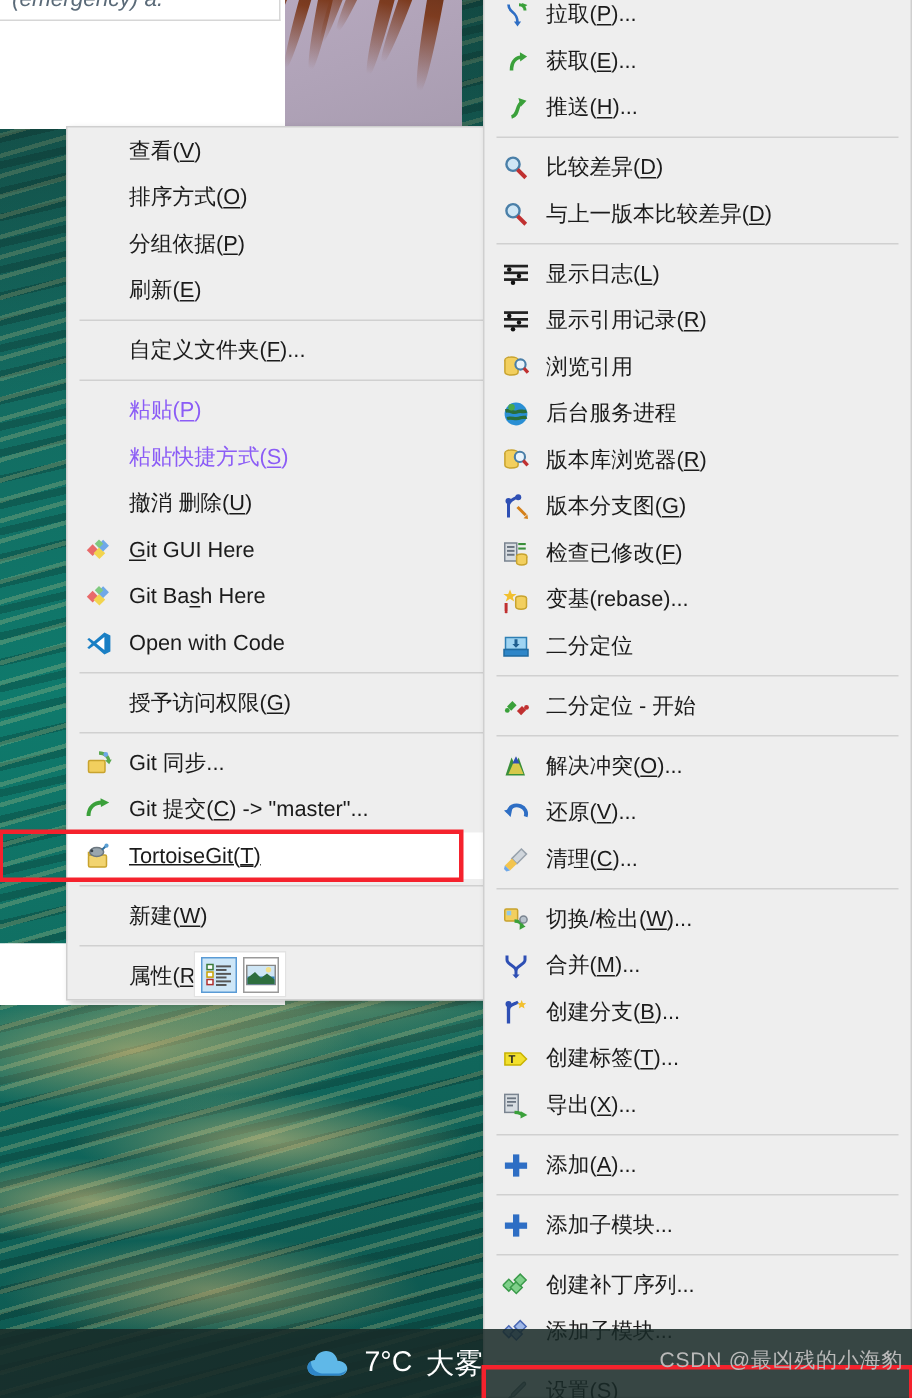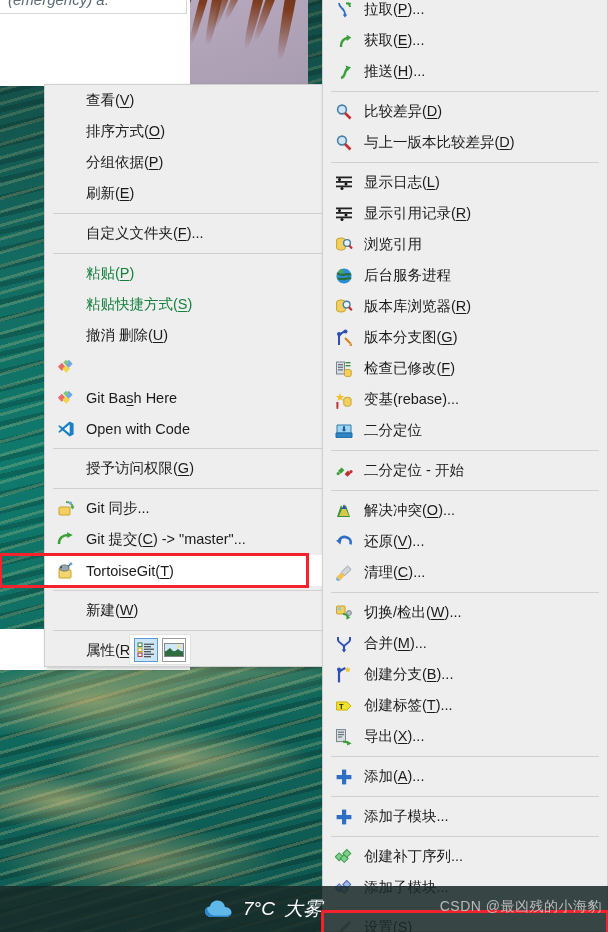--- a/index.html
+++ b/index.html
@@ -97,22 +97,22 @@
   }
   .menu-item .mi-label {
     flex: 1 1 auto;
     overflow: hidden;
   }
   .menu-item .mi-accel {
     color: #222;
     margin-left: 18px;
     font-size: 14px;
   }
-  .menu-item.disabled .mi-label { color: #15803d; }
-  .menu-item.hovered { background: #ffffff; }
+  .menu-item.disabled .mi-label { color: #8b5cf6; }
+  .menu-item.hovered { background: #ffffff; text-decoration: underline; }
   .menu-sep {
     height: 1px;
     background: #d0d0d0;
     margin: 4px 8px 4px 8px;
   }
   .chev {
     position: absolute;
     right: 11px; top: 50%;
     width: 9px; height: 9px;
     border-top: 1.6px solid #8a6a20;
@@ -182,21 +182,20 @@
     width: 608px; height: 46px;
     background: rgba(24,42,40,.86);
     display: flex; align-items: center;
   }
   .weather {
     position: absolute; left: 204px; top: 50%;
     transform: translateY(-50%);
     display: flex; align-items: center; gap: 9px;
     color: #ffffff; font-size: 19px;
     white-space: nowrap;
-    font-style: italic;
   }
   .cloud-ico { width: 30px; height: 22px; position: relative; }
 
   
   .watermark {
     position: absolute;
     right: 6px; bottom: 16px;
     color: #b9b9b9;
     font-size: 14px;
     letter-spacing: .5px;
@@ -280,20 +279,21 @@
       </div>
       <div class="menu-item">
         <span class="mi-icon">
           <svg width="18" height="18" viewBox="0 0 18 18">
             <rect x="2" y="6" width="5.5" height="5.5" fill="#e86a6a" transform="rotate(45 4.75 8.75)"></rect>
             <rect x="6.5" y="8" width="5.5" height="5.5" fill="#f2d44e" transform="rotate(45 9.25 10.75)"></rect>
             <rect x="9" y="3" width="5.5" height="5.5" fill="#6fa8e8" transform="rotate(45 11.75 5.75)"></rect>
             <rect x="7" y="2.5" width="4" height="4" fill="#7fc97f" transform="rotate(45 9 4.5)"></rect>
           </svg>
         </span>
+        <span class="mi-label"><span class="underl">G</span>it GUI Here</span>
       </div>
       <div class="menu-item">
         <span class="mi-icon">
           <svg width="18" height="18" viewBox="0 0 18 18">
             <rect x="2" y="6" width="5.5" height="5.5" fill="#e86a6a" transform="rotate(45 4.75 8.75)"></rect>
             <rect x="6.5" y="8" width="5.5" height="5.5" fill="#f2d44e" transform="rotate(45 9.25 10.75)"></rect>
             <rect x="9" y="3" width="5.5" height="5.5" fill="#6fa8e8" transform="rotate(45 11.75 5.75)"></rect>
             <rect x="7" y="2.5" width="4" height="4" fill="#7fc97f" transform="rotate(45 9 4.5)"></rect>
           </svg>
         </span>

